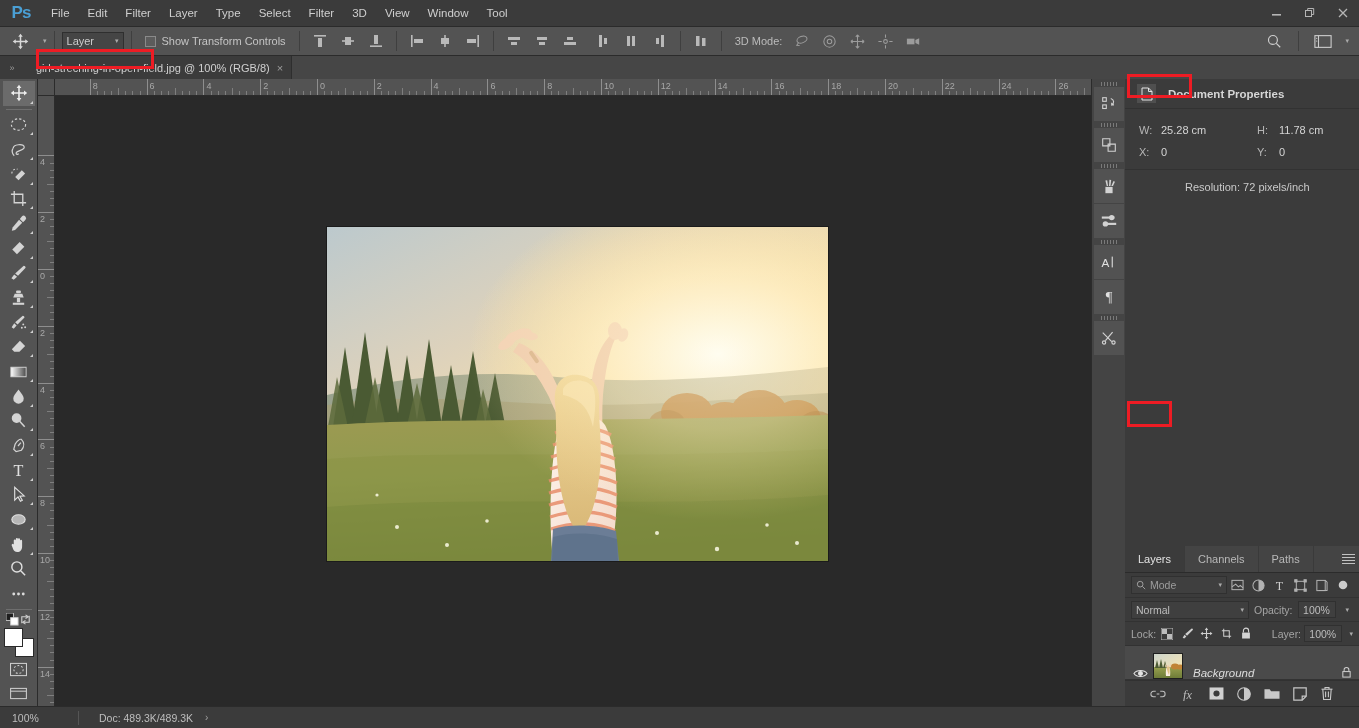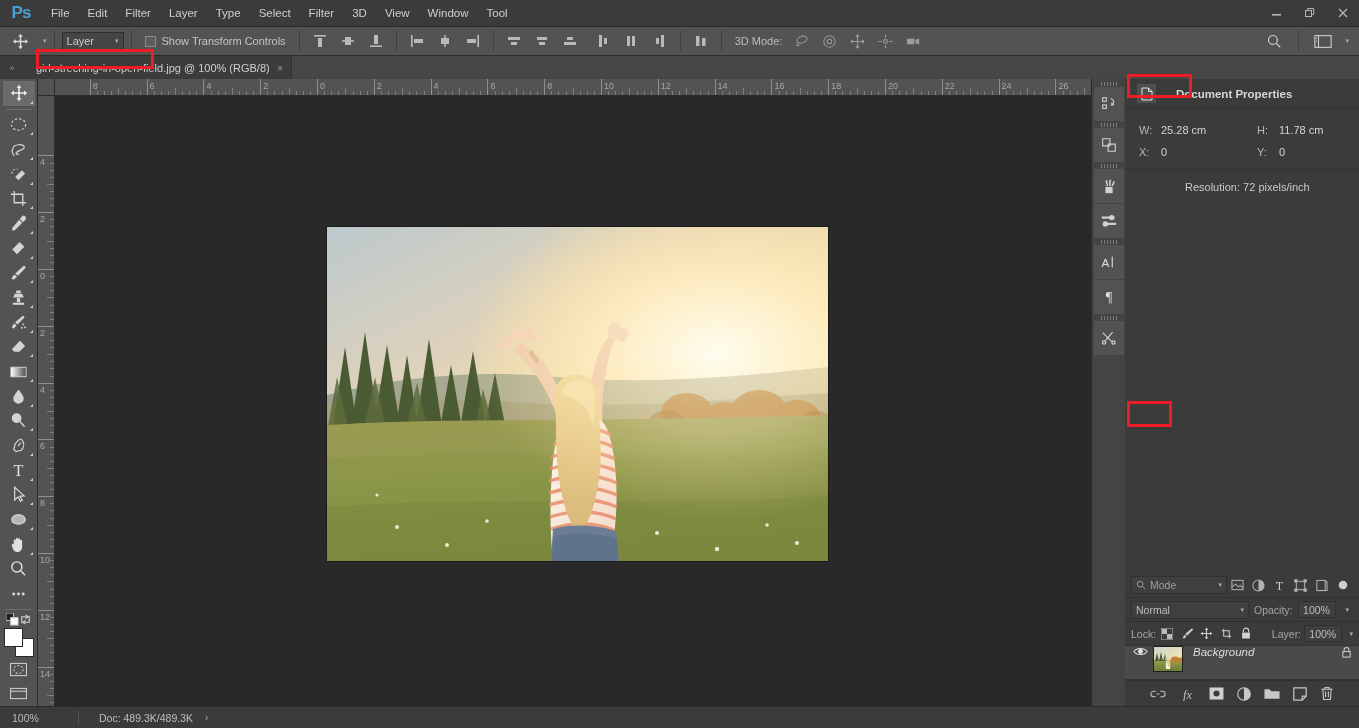--- a/index.html
+++ b/index.html
@@ -179,21 +179,21 @@
   .ptab.active { background: #3b3b3b; color: #e3e3e3; }
   .panel-menu {
     margin-left: auto; width: 22px; display: flex; align-items: center; justify-content: center;
     color: #c0c0c0;
   }
   .burger { width: 13px; }
   .burger i { display: block; height: 1px; background: #c2c2c2; margin: 2px 0; }
 
   .props-body { background: #3b3b3b; }
   .props-header {
-    height: 30px; display: flex; align-items: center; gap: 20px; padding-left: 12px;
+    height: 30px; display: flex; align-items: center; gap: 12px; padding-left: 12px;
     border-bottom: 1px solid #323232;
   }
   .doc-icon {
     width: 19px; height: 19px; background: #4f4f4f; display: flex; align-items: center; justify-content: center;
   }
   .props-title { font-size: 11.5px; color: #d6d6d6; font-weight: bold; }
   .props-grid { padding: 10px 0 6px 0; border-bottom: 1px solid #323232; }
   .props-row { display: flex; height: 22px; align-items: center; font-size: 11px; }
   .pf { display: flex; align-items: center; }
   .pf-label { color: #b6b6b6; width: 22px; padding-left: 14px; box-sizing: content-box; }
@@ -227,21 +227,21 @@
     width: 38px; height: 17px; background: #3f3f3f; border: 1px solid #303030;
     display: flex; align-items: center; justify-content: center; color: #bdbdbd; font-size: 10.5px;
   }
   .lock-row {
     height: 24px; display: flex; align-items: center; padding: 0 6px; gap: 3px;
     border-bottom: 1px solid #323232;
   }
   .lock-ico { width: 17px; height: 18px; display: flex; align-items: center; justify-content: center; color: #c3c3c3; }
   .layer-rows { flex: 1; }
   .layer-row {
-    height: 34px; display: flex; align-items: flex-start; background: #4a4a4a;
+    height: 34px; display: flex; align-items: flex-end; background: #4a4a4a;
     border-bottom: 1px solid #333; padding-left: 2px;
   }
   .eye-cell { width: 26px; display: flex; align-items: center; justify-content: center; }
   .thumb {
     width: 30px; height: 26px; border: 1px solid #1f1f1f; overflow: hidden; margin-right: 10px;
   }
   .layer-name { font-size: 11.5px; color: #dcdcdc; font-style: italic; flex: 1; }
   .layer-lock { width: 26px; display: flex; align-items: center; justify-content: center; color: #c8c8c8; }
   .layers-footer {
     height: 26px; background: #3b3b3b; border-top: 1px solid #313131;
@@ -1141,20 +1141,33 @@
               <span class="pf-val">0</span>
               </span>
           </div>
         </div>
         <div class="props-res">Resolution: 72 pixels/inch</div>
       </div>
 
       <div class="panel-spacer"></div>
 
       <div class="layers-panel">
+        <div class="panel-tabs">
+          <div class="ptab active">Layers</div>
+          <div class="ptab">Channels</div>
+          <div class="ptab">Paths</div>
+          <div class="panel-menu">
+            <span class="burger">
+                <i></i>
+                <i></i>
+                <i></i>
+                <i></i>
+              </span>
+          </div>
+        </div>
 
         <div class="layers-filter">
           <div class="kind-select">
             <span>
               <svg width="10" height="10" viewBox="0 0 12 12" fill="none" stroke="#9d9d9d" stroke-width="1.2">
                   <circle cx="5" cy="5" r="3.4"></circle>
                   <path d="M7.6 7.6 L11 11"></path>
                 </svg>
             </span>
             <span>Mode</span>

